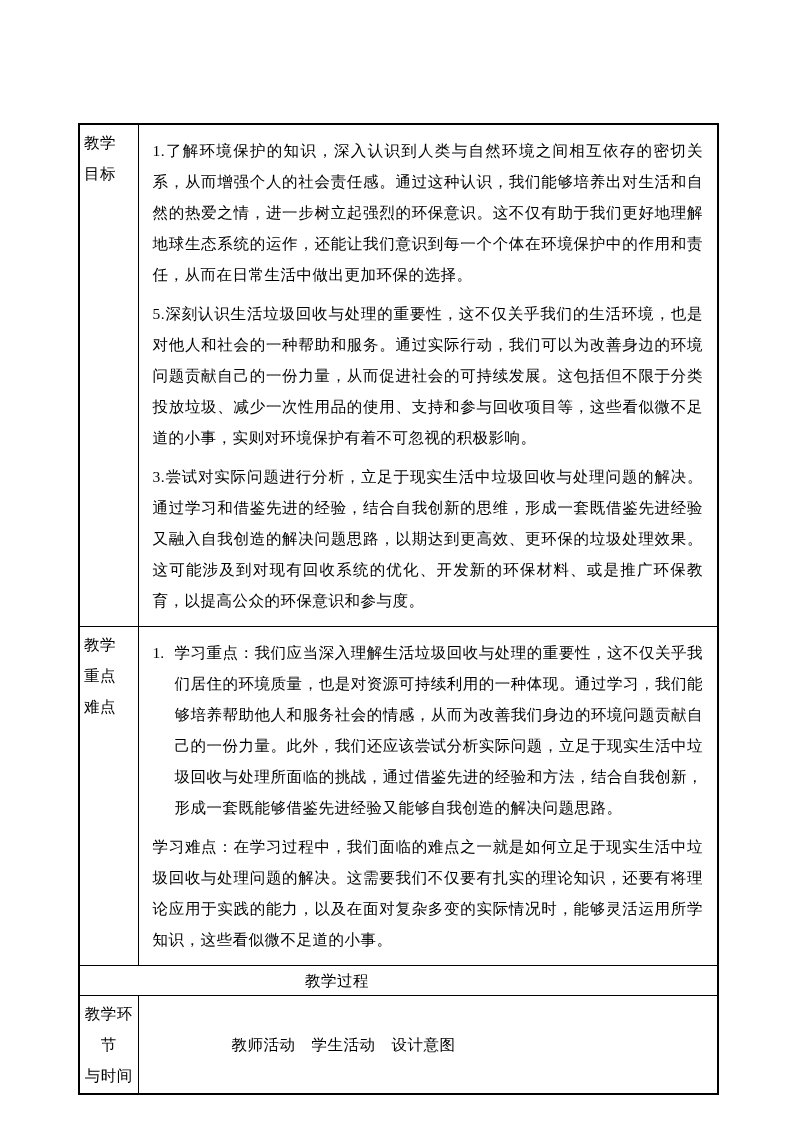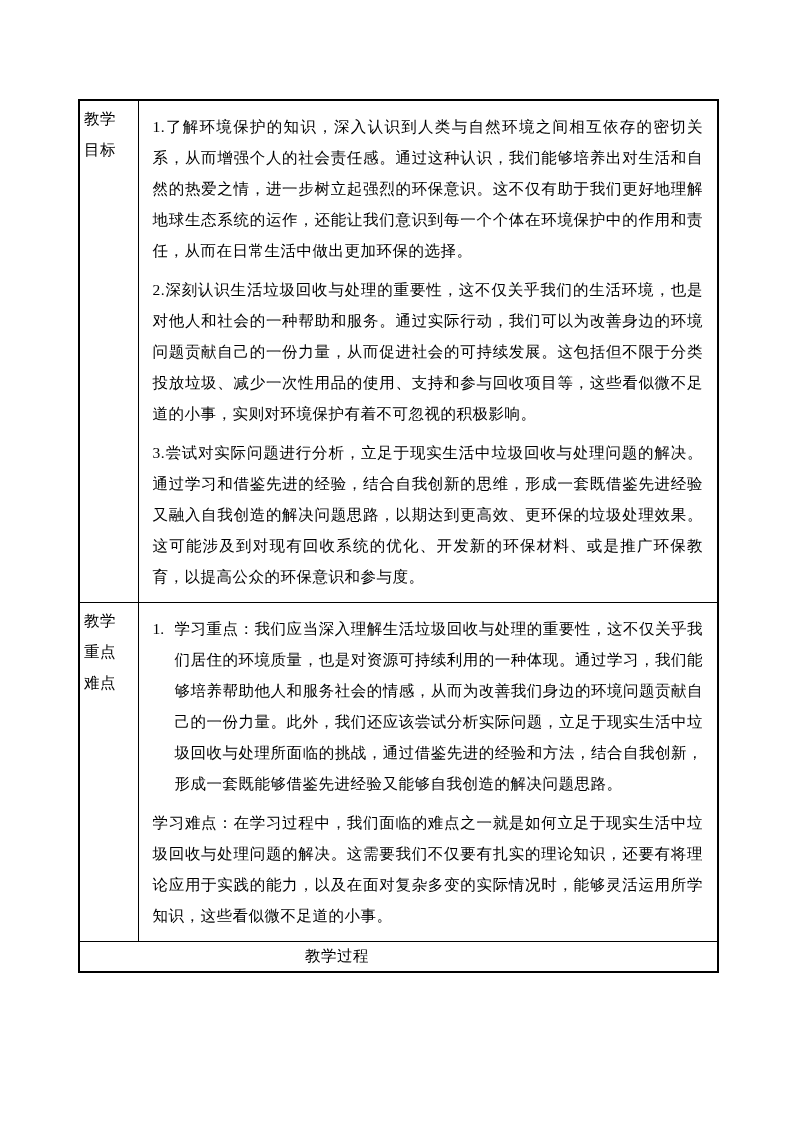--- a/index.html
+++ b/index.html
@@ -16,21 +16,21 @@
   .page {
     position: relative;
     width: 794px;
     height: 1123px;
     background: #ffffff;
     overflow: hidden;
   }
   table.lesson-plan {
     position: absolute;
     left: 78px;
-    top: 99px;
+    top: 123px;
     width: 639px;
     border-collapse: collapse;
     table-layout: fixed;
     border: 2px solid #000000;
   }
   col.c1 { width: 59px; }
   col.c2 { width: 580px; }
   td {
     border: 1.5px solid #000000;
     vertical-align: top;
@@ -85,33 +85,38 @@
     <colgroup>
       <col class="c1">
       <col class="c2">
     </colgroup>
     <tbody>
       <tr class="r1">
         <td class="label">教学
 目标</td>
         <td class="content">
           <p>1.了解环境保护的知识，深入认识到人类与自然环境之间相互依存的密切关系，从而增强个人的社会责任感。通过这种认识，我们能够培养出对生活和自然的热爱之情，进一步树立起强烈的环保意识。这不仅有助于我们更好地理解地球生态系统的运作，还能让我们意识到每一个个体在环境保护中的作用和责任，从而在日常生活中做出更加环保的选择。</p>
-          <p>2.深刻认识生活垃圾回收与处理的重要性，这不仅关乎我们的生活环境，也是对他人和社会的一种帮助和服务。通过实际行动，我们可以为改善身边的环境问题贡献自己的一份力量，从而促进社会的可持续发展。这包括但不限于分类投放垃圾、减少一次性用品的使用、支持和参与回收项目等，这些看似微不足道的小事，实则对环境保护有着不可忽视的积极影响。</p>
+          <p>5.深刻认识生活垃圾回收与处理的重要性，这不仅关乎我们的生活环境，也是对他人和社会的一种帮助和服务。通过实际行动，我们可以为改善身边的环境问题贡献自己的一份力量，从而促进社会的可持续发展。这包括但不限于分类投放垃圾、减少一次性用品的使用、支持和参与回收项目等，这些看似微不足道的小事，实则对环境保护有着不可忽视的积极影响。</p>
           <p>3.尝试对实际问题进行分析，立足于现实生活中垃圾回收与处理问题的解决。通过学习和借鉴先进的经验，结合自我创新的思维，形成一套既借鉴先进经验又融入自我创造的解决问题思路，以期达到更高效、更环保的垃圾处理效果。这可能涉及到对现有回收系统的优化、开发新的环保材料、或是推广环保教育，以提高公众的环保意识和参与度。</p>
         </td>
       </tr>
       <tr class="r2">
         <td class="label">教学
 重点
 难点</td>
         <td class="content">
           <p class="hang">
             <span class="num">1.</span><span>学习重点：我们应当深入理解生活垃圾回收与处理的重要性，这不仅关乎我们居住的环境质量，也是对资源可持续利用的一种体现。通过学习，我们能够培养帮助他人和服务社会的情感，从而为改善我们身边的环境问题贡献自己的一份力量。此外，我们还应该尝试分析实际问题，立足于现实生活中垃圾回收与处理所面临的挑战，通过借鉴先进的经验和方法，结合自我创新，形成一套既能够借鉴先进经验又能够自我创造的解决问题思路。</span>
           </p>
           <p>学习难点：在学习过程中，我们面临的难点之一就是如何立足于现实生活中垃圾回收与处理问题的解决。这需要我们不仅要有扎实的理论知识，还要有将理论应用于实践的能力，以及在面对复杂多变的实际情况时，能够灵活运用所学知识，这些看似微不足道的小事。</p>
         </td>
       </tr>
       <tr class="r3">
         <td class="process-cell" colspan="2">教学过程</td>
       </tr>
+      <tr class="r4">
+        <td class="label">教学环节
+与时间</td>
+        <td class="content">教师活动　学生活动　设计意图</td>
+      </tr>
     </tbody>
   </table>
 </div>
 
 </body></html>

